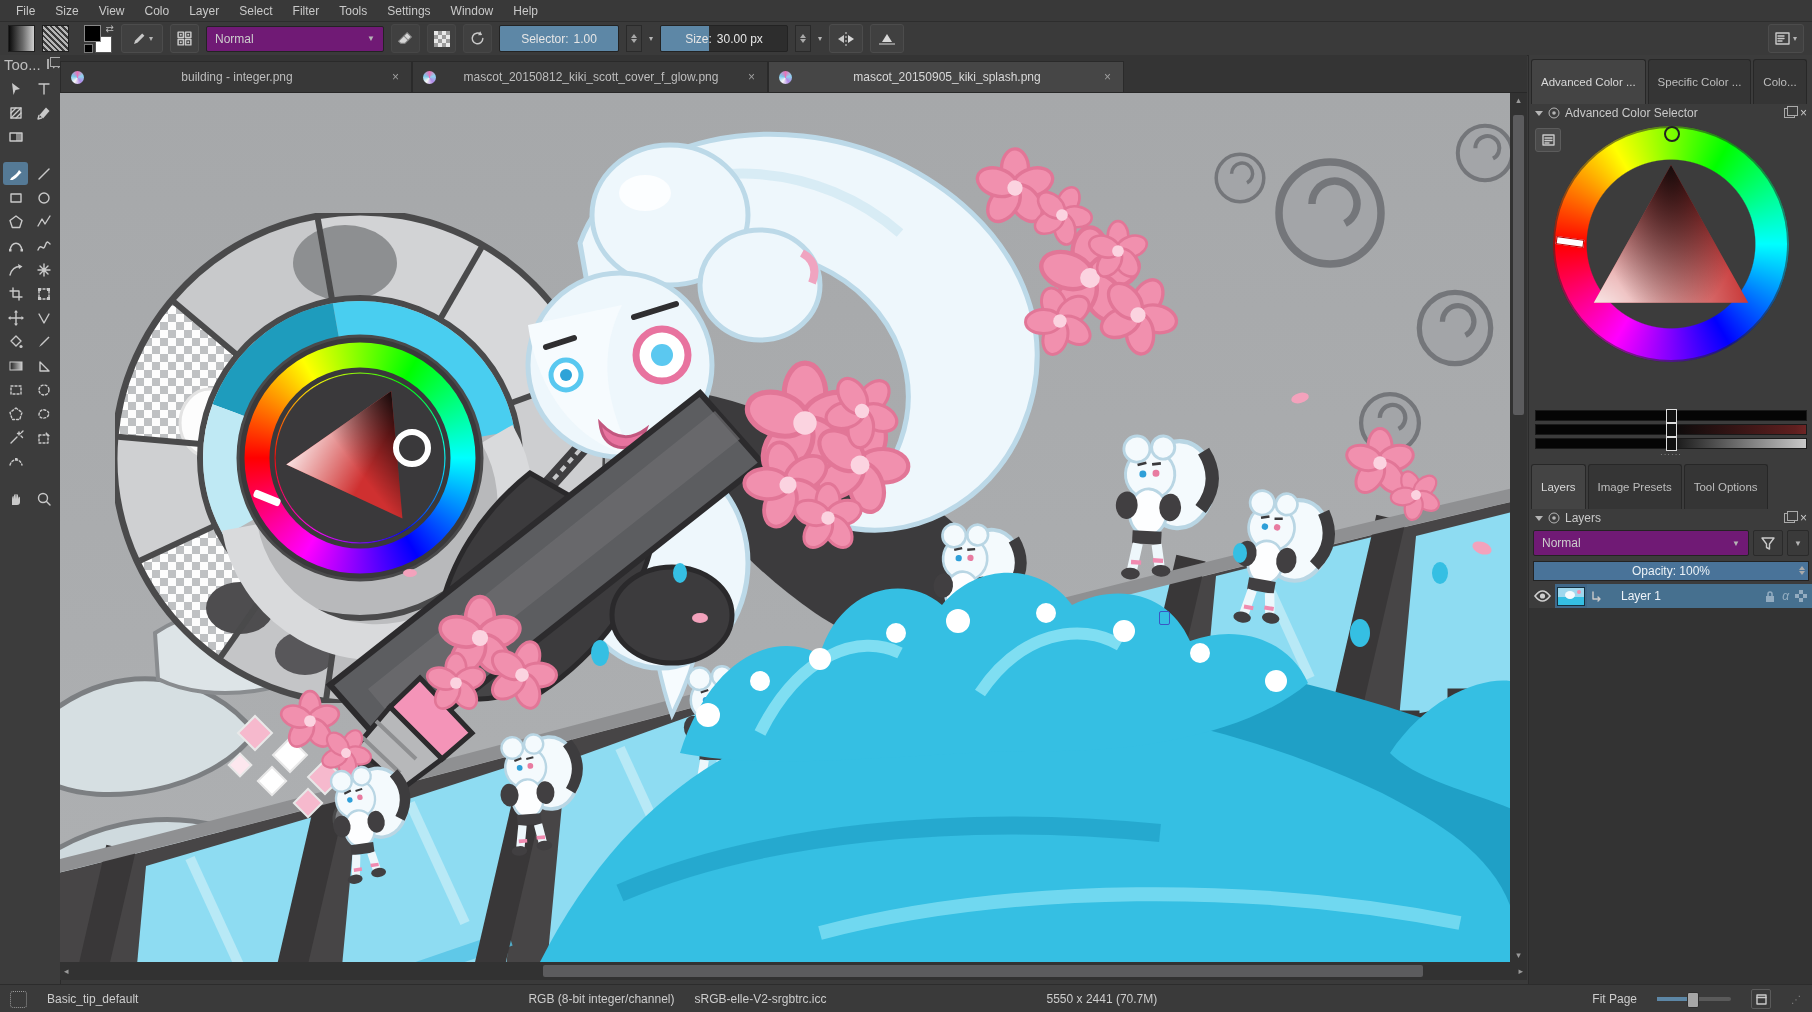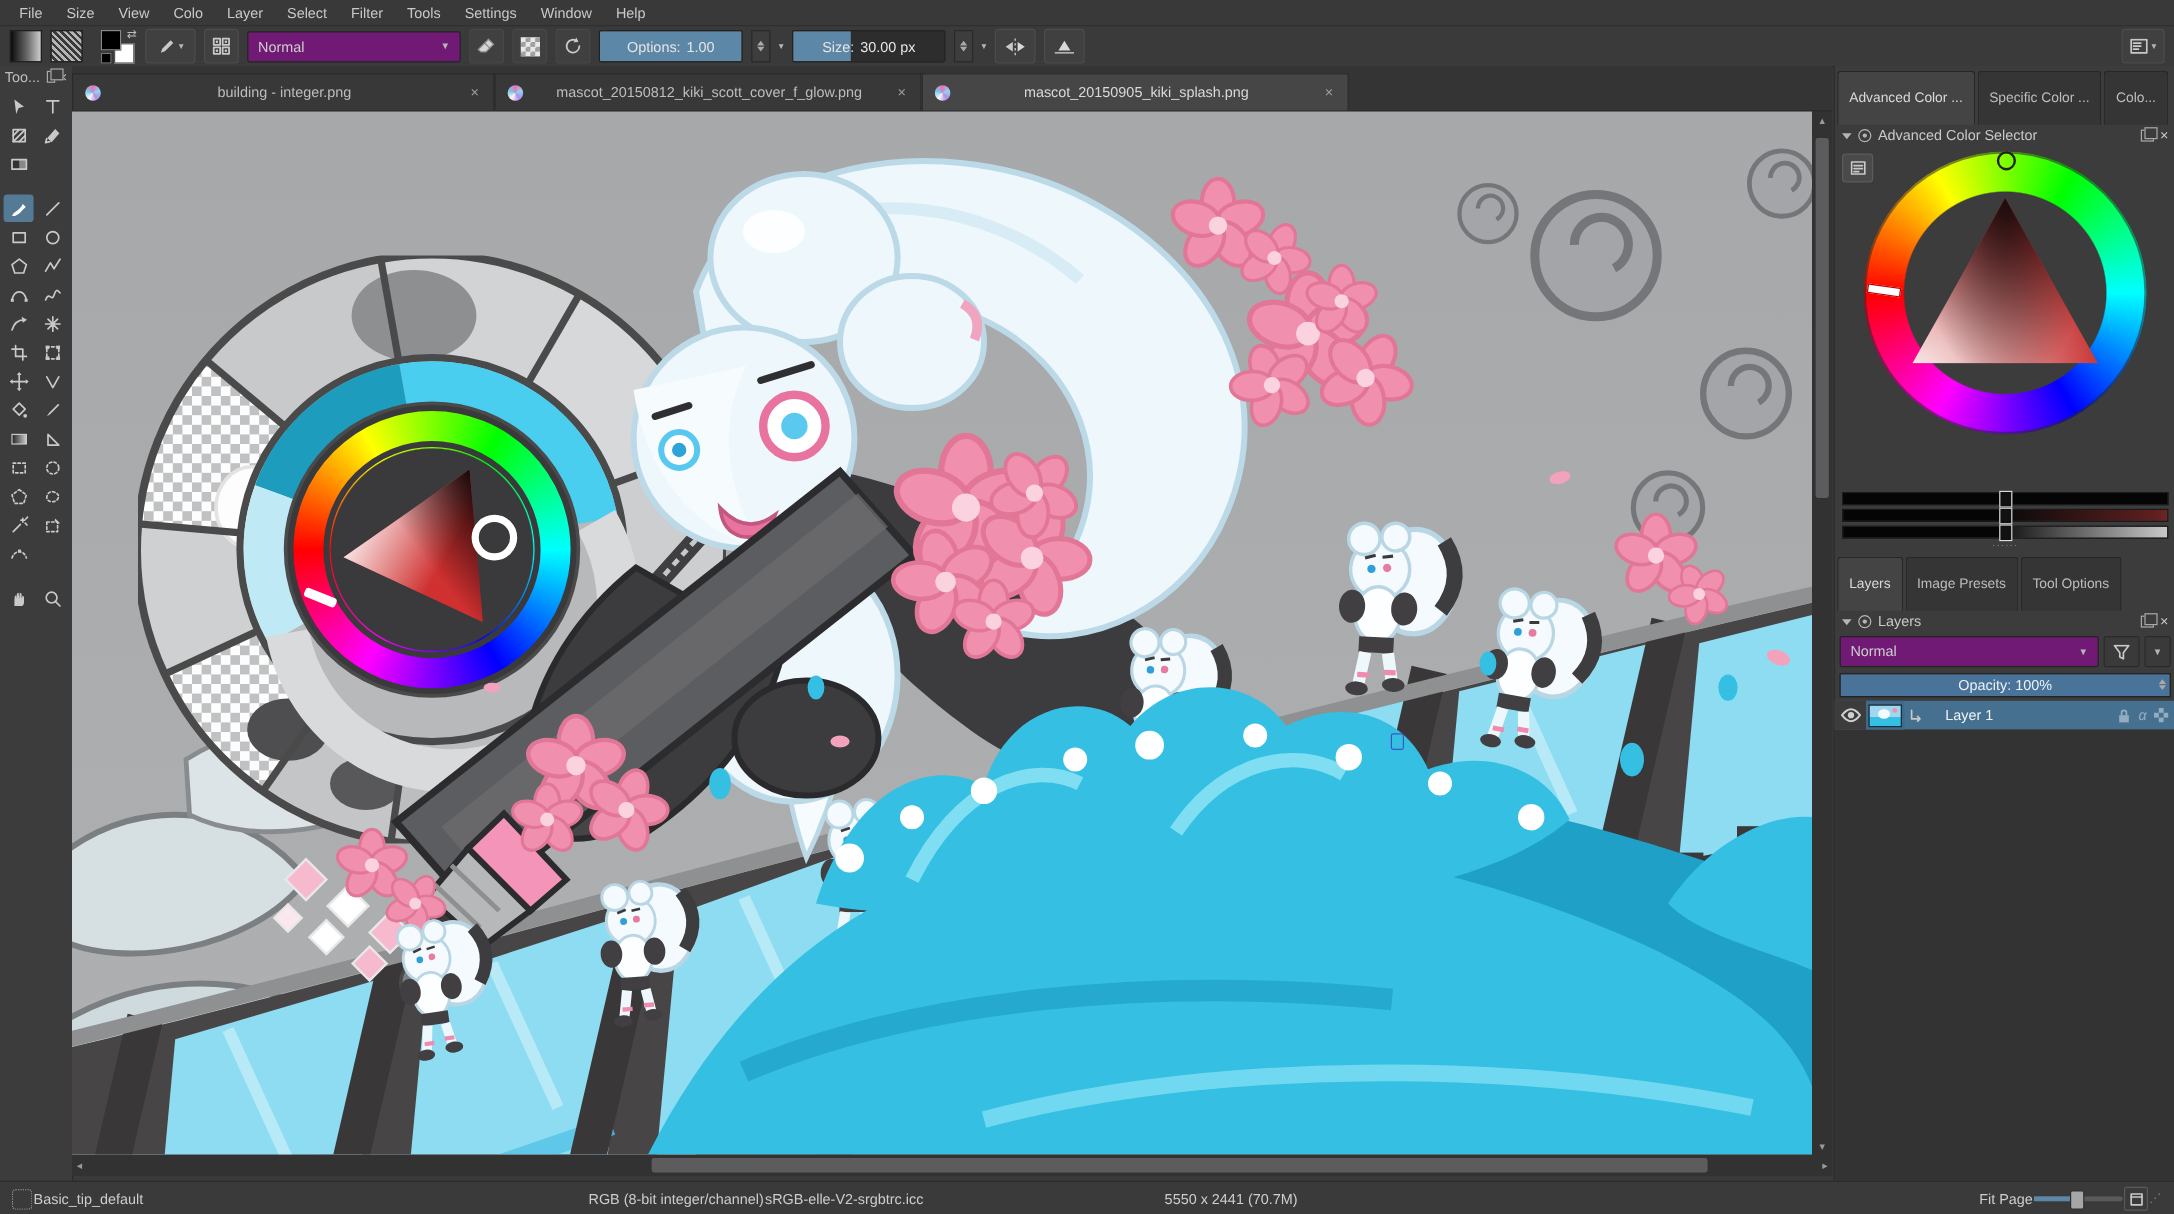--- a/index.html
+++ b/index.html
@@ -35,21 +35,21 @@
         background:#3d3d3d;border:1px solid #2a2a2a;align-items:center}
   .spin i{border:3px solid transparent;display:block;width:0;height:0}
   .spin .up{border-bottom:4px solid #aaa}
   .spin .dn{border-top:4px solid #aaa}
   .checker2{width:16px;height:16px;background:
      linear-gradient(45deg,#9b9b9b 25%,transparent 25%,transparent 75%,#9b9b9b 75%),
      linear-gradient(45deg,#9b9b9b 25%,#e8e8e8 25%,#e8e8e8 75%,#9b9b9b 75%);
      background-size:8px 8px;background-position:0 0,4px 4px}
   
   .toolbox{position:absolute;left:0;top:55px;width:60px;height:929px;background:#3c3c3c;border-right:1px solid #2b2b2b}
-  .tb-head{height:18px;display:flex;align-items:center;padding:0 4px;color:#bdbdbd;font-size:12px;gap:3px}
+  .tb-head{height:18px;display:flex;align-items:center;padding:0 4px;color:#bdbdbd;font-size:15px;gap:3px}
   .tb-head .sp{flex:1}
   .tb-grid{display:grid;grid-template-columns:26px 26px;justify-content:center;gap:1px 2px;margin-top:4px}
   .tool{width:25px;height:23px;display:flex;align-items:center;justify-content:center;border-radius:3px}
   .tool.active{background:#557a96}
   .tb-gap{height:12px;grid-column:1/3}
   .ti{stroke:#c9c9c9;fill:none;stroke-width:1.4;stroke-linecap:round;stroke-linejoin:round}
   .fi{fill:#c9c9c9;stroke:none}
   
   .center{position:absolute;left:60px;top:55px;width:1467px;height:924px}
   .tabbar{height:37px;background:#343434;border-bottom:1px solid #282828;display:flex;align-items:flex-end}
@@ -127,21 +127,21 @@
   .thumb-img:before{content:"";position:absolute;left:7px;top:3px;width:10px;height:8px;background:#f4fafd;border-radius:50%}
   .thumb-img:after{content:"";position:absolute;right:3px;top:2px;width:4px;height:4px;background:#f190ae;border-radius:50%}
   .stylecell{width:20px;display:flex;align-items:center;justify-content:center}
   .layname{flex:1;display:flex;align-items:center;padding-left:14px;color:#eef3f8}
   .layic{display:flex;align-items:center;gap:6px;padding-right:6px;opacity:.5}
   .laylist{height:418px;background:#333}
   .laybtns{display:flex;align-items:center;gap:10px;padding:6px 8px}
   .laybtns .sp{flex:1}
   
   .statusbar{position:absolute;left:0;top:984px;right:0;height:28px;background:#3a3a3a;border-top:1px solid #2c2c2c;
-             display:flex;align-items:center;padding:0 10px;gap:1px}
+             display:flex;align-items:center;padding:0 10px;gap:20px}
   .preset-ic{width:15px;height:15px;border:1px dotted #9a9a9a;border-radius:3px}
   .zoomslider{position:relative;width:74px;height:4px;background:#5a5a5a;border-radius:2px}
   .zoomslider .zfill{position:absolute;left:0;top:0;bottom:0;width:34px;background:#5d87a6}
   .zoomslider .zthumb{position:absolute;left:30px;top:-5px;width:10px;height:14px;background:#a6a6a6;border:1px solid #2e2e2e;border-radius:2px}
   .canvbtn{width:18px;height:18px;border:1px solid #5a5a5a;border-radius:2px;display:flex;align-items:center;justify-content:center}
   .grip{color:#808080;font-size:10px;letter-spacing:1px}
 </style>
 </head>
 <body>
 
@@ -200,21 +200,21 @@
   </div>
   <div class="tbtn flat">
     <svg width="17" height="17" viewBox="0 0 16 16">
       <path class="ti" d="M13 8a5 5 0 1 1-1.8-3.9"></path>
         <path class="fi" d="M10.6 1.2l1.6 3.4-3.7.4z"></path>
       </svg>
   </div>
   <div class="kslider">
     <div class="fill" style="width:100%"></div>
     <div class="txt">
-      <span>Options:</span>
+      <span>Selector:</span>
       <span>1.00</span>
     </div>
   </div>
   <div class="spin">
       <i class="up"></i>
       <i class="dn"></i>
     </div>
   <span class="caret">▾</span>
   <div class="kslider" style="width:126px">
     <div class="fill" style="width:38%"></div>

